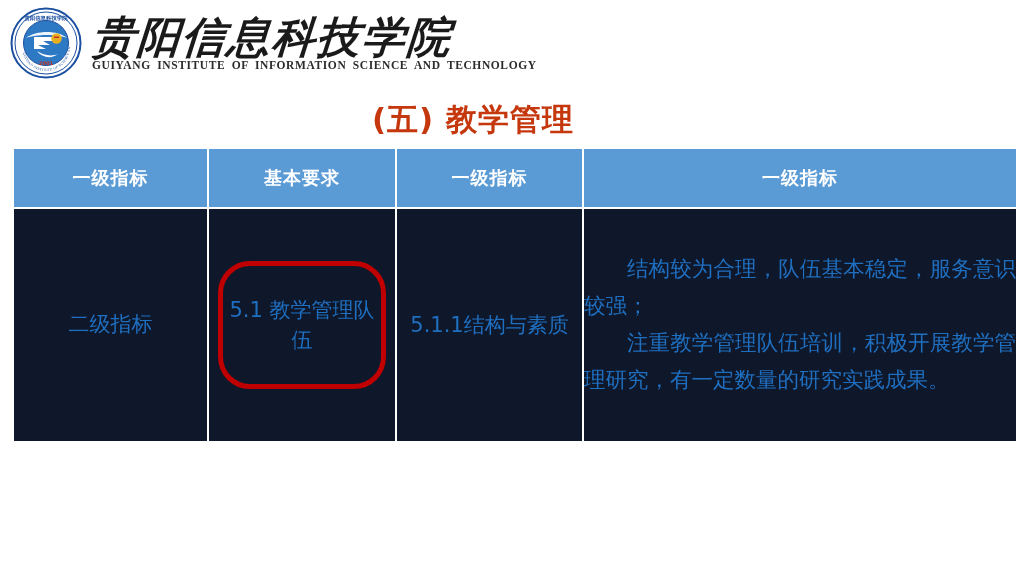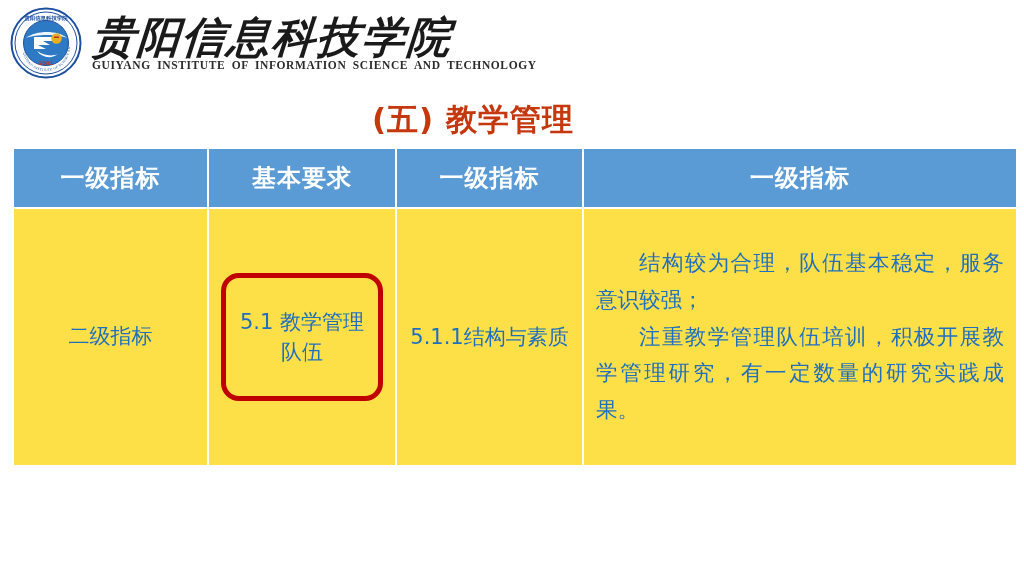--- a/index.html
+++ b/index.html
@@ -92,39 +92,39 @@
     width: 1000px;
     border-collapse: separate;
     border-spacing: 2px 2px;
     table-layout: fixed;
   }
 
   .eval-table th {
     background: #5B9BD5;
     color: #ffffff;
     font-family: "DejaVu Sans", "Liberation Sans", sans-serif;
-    font-size: 24px;
+    font-size: 18px;
     font-weight: 700;
     letter-spacing: 1px;
     height: 58px;
     vertical-align: middle;
     text-align: center;
     border: 0;
     padding: 0;
   }
 
   .eval-table td {
-    background: #fde047;
+    background: #0f172a;
     color: #1F6FC0;
     font-family: "DejaVu Sans", "Liberation Sans", sans-serif;
     font-size: 21px;
     vertical-align: middle;
     text-align: center;
     border: 0;
-    padding: 12px;
+    padding: 0;
     height: 232px;
   }
 
   .col-1 { width: 193px; }
   .col-2 { width: 186px; }
   .col-3 { width: 185px; }
   .col-4 { width: 432px; }
 
   .cell-indicator1 {
     font-size: 21px;
@@ -135,21 +135,21 @@
   .cell-2-inner {
     position: relative;
     width: 100%;
     height: 232px;
     display: flex;
     align-items: center;
     justify-content: center;
   }
   .highlight-box {
     border: 5px solid #C00000;
-    border-radius: 18px;
+    border-radius: 32px;
     width: 168px;
     height: 128px;
     display: flex;
     align-items: center;
     justify-content: center;
     padding: 0 4px;
   }
   .highlight-box .label {
     font-size: 21px;
     line-height: 1.45;

